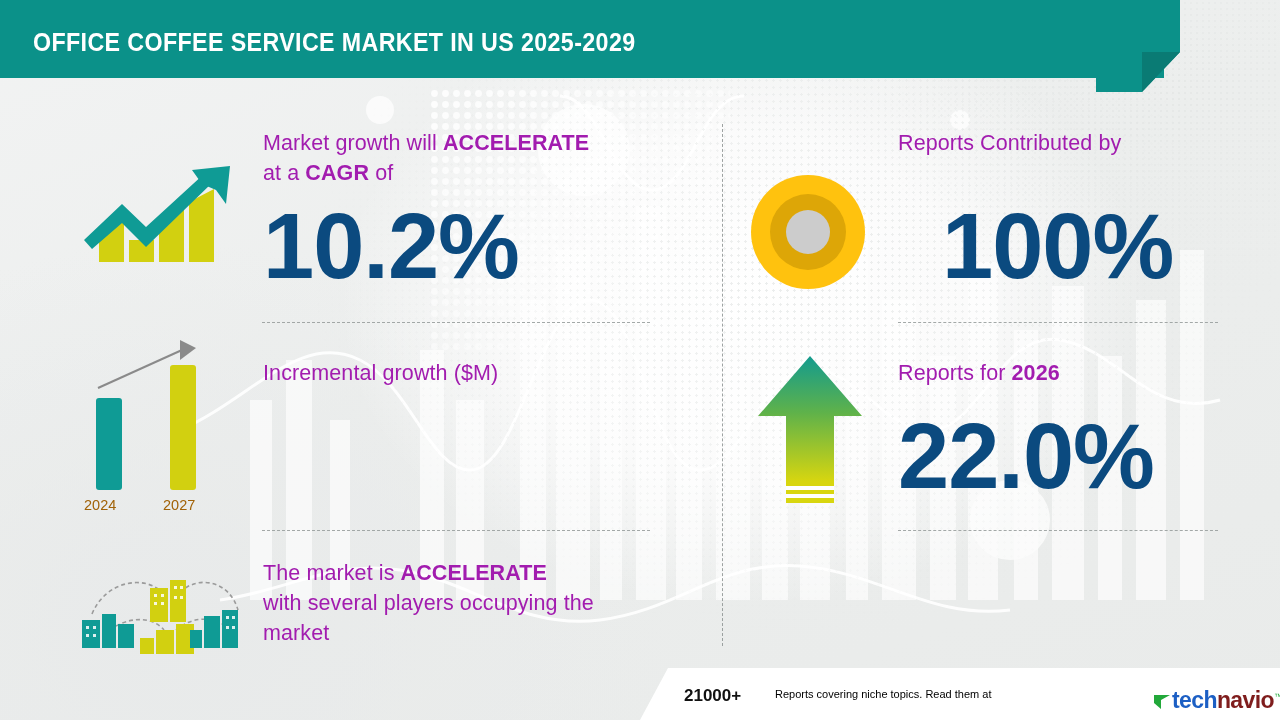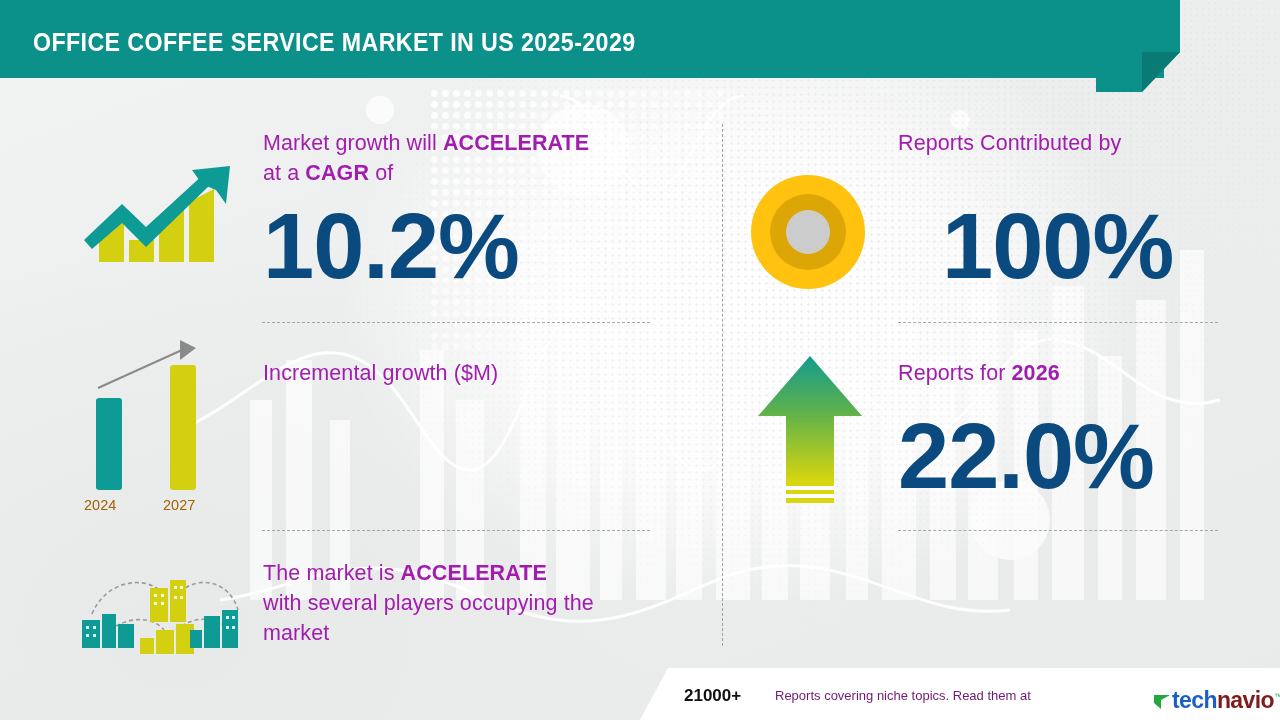--- a/index.html
+++ b/index.html
@@ -47,21 +47,21 @@
 
   .cell{position:absolute;}
   .lead{color:#a21caf;font-size:21.5px;line-height:30px;font-weight:400;letter-spacing:.1px;}
   .lead b{font-weight:bold;}
   .bignum{color:#0b4a7f;font-weight:bold;letter-spacing:-1px;line-height:1;}
 
   .axis-label{font-size:14.5px;color:#a16207;font-family:Liberation Sans, sans-serif;}
 
   
   .footer{position:absolute;left:0;bottom:0;width:1280px;height:52px;}
-  .footer-text{position:absolute;left:684px;top:688px;font-size:13px;color:#701a75;white-space:nowrap;}
+  .footer-text{position:absolute;left:684px;top:688px;font-size:11px;color:#000000;white-space:nowrap;}
   .footer-count{position:absolute;left:684px;top:686px;font-size:17px;font-weight:bold;color:#111;text-align:center;}
   .logo{position:absolute;left:1152px;top:687px;white-space:nowrap;font-size:23px;font-weight:bold;letter-spacing:-.6px;}
   .logo .t{color:#1c5fc4;}
   .logo .n{color:#7f1d1d;}
   .logo-tm{font-size:8px;color:#22a83a;vertical-align:super;font-weight:normal;}
 </style>
 </head>
 <body>
 
 <div id="stage">

